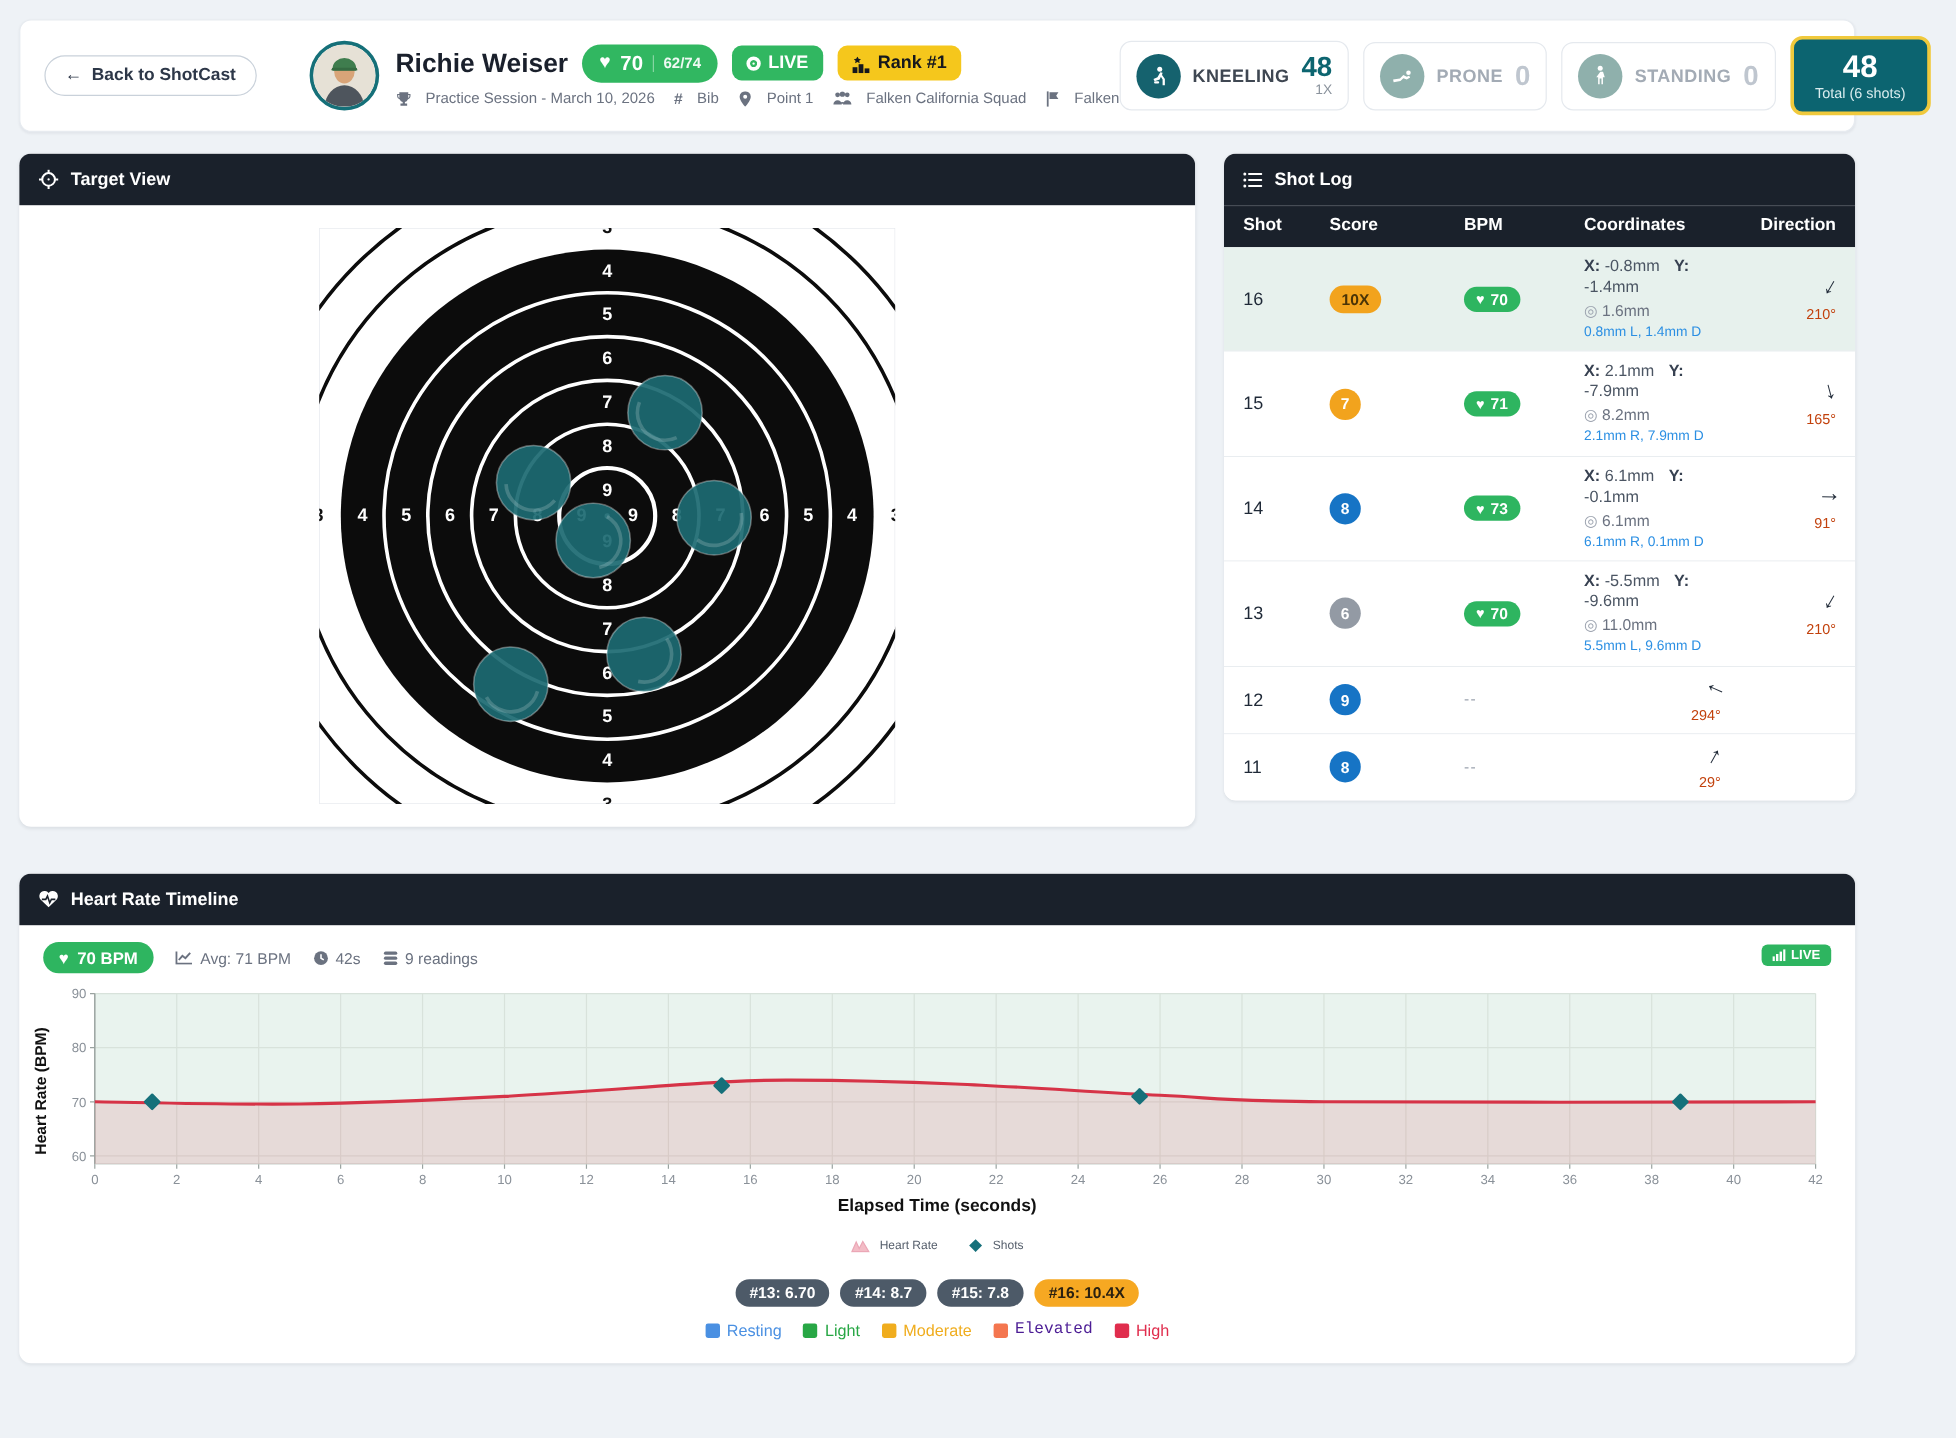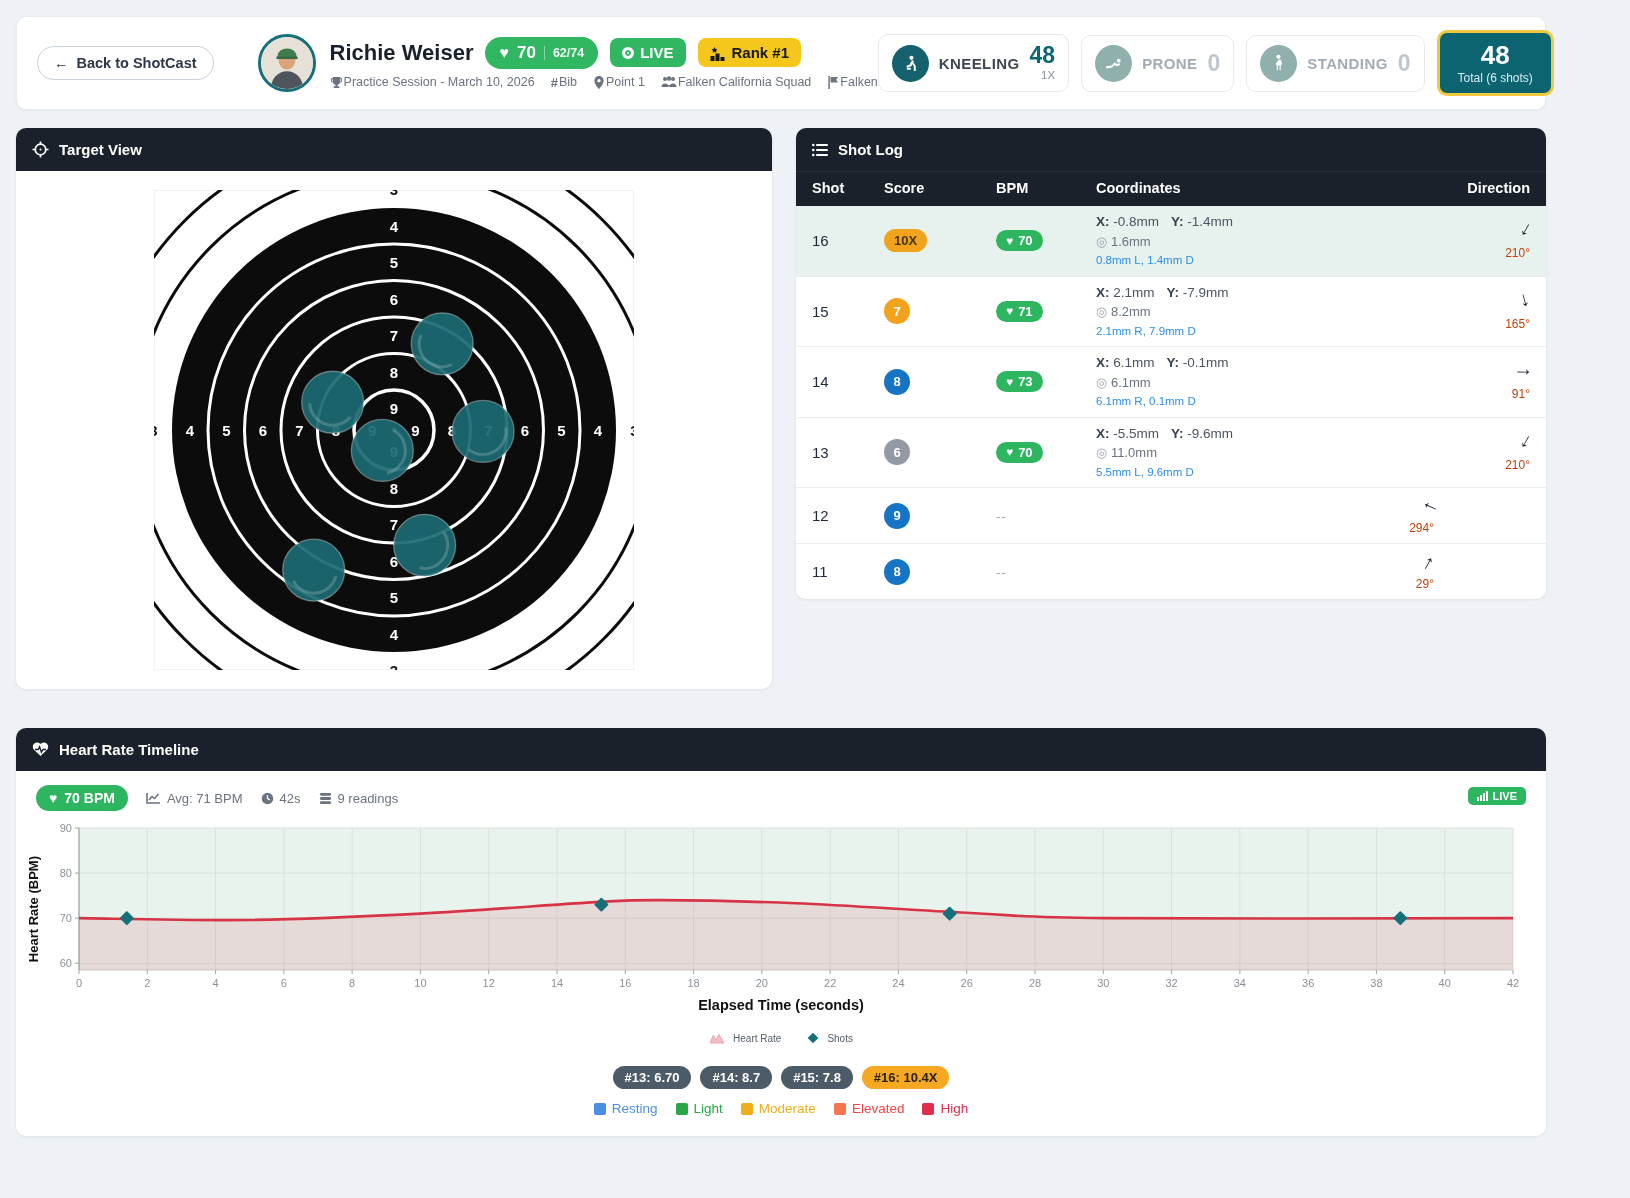--- a/index.html
+++ b/index.html
@@ -20,21 +20,21 @@
   .namecol { display:flex; flex-direction:column; gap:6px; }
   .namerow { display:flex; align-items:center; gap:12px; }
   .pname { font-size:22px; font-weight:bold; color:#1a202c; }
   .hrpill { display:flex; align-items:center; gap:8px; background:#31b761; color:#fff; border-radius:17px; padding:6px 14px; font-weight:bold; }
   .hrpill .bpm { font-size:17px; }
   .hrpill .rng { font-size:12.5px; font-weight:bold; opacity:.92; border-left:1px solid rgba(255,255,255,.45); padding-left:8px; }
   .livebadge { display:flex; align-items:center; gap:6px; background:#31b761; color:#fff; border-radius:8px; padding:6px 12px; font-size:15px; font-weight:bold; }
   .livedot { width:12px; height:12px; border:3px solid #fff; border-radius:50%; background:#fff; box-shadow:inset 0 0 0 2px #31b761; }
   .rankbadge { display:flex; align-items:flex-end; gap:7px; background:#f5c71c; color:#15181d; border-radius:8px; padding:6px 12px; font-size:15px; font-weight:bold; }
   .metarow { display:flex; align-items:center; gap:16px; font-size:12.5px; color:#6b7280; white-space:nowrap; }
-  .metait { display:flex; align-items:center; gap:1px; }
+  .metait { display:flex; align-items:center; gap:12px; }
   .metait svg, .metait .hashch { color:#6b7280; }
   .hashch { font-weight:bold; font-size:13px; }
   .hdr-right { margin-left:auto; display:flex; align-items:center; gap:12px; }
   .poscard { display:flex; align-items:center; gap:10px; border:1px solid #e5e9ee; border-radius:10px; padding:9px 13px; background:#fff; }
   .poscirc { width:37px; height:37px; border-radius:50%; display:flex; align-items:center; justify-content:center; flex:0 0 auto; }
   .poscirc.on { background:#15626e; }
   .poscirc.off { background:#8fb0ac; }
   .poslab { font-size:15px; font-weight:bold; letter-spacing:.4px; }
   .poscard.on .poslab { color:#3f4752; }
   .poscard.off .poslab { color:#a3abb5; }
@@ -42,21 +42,21 @@
   .posval { font-size:23px; font-weight:bold; }
   .poscard.on .posval { color:#0d6570; }
   .poscard.off .posval { color:#bfc6cf; }
   .possub { font-size:11.5px; color:#8a929c; margin-top:3px; }
   .totcard { background:#0c6470; border:3px solid #f0c93c; border-radius:10px; padding:8px 18px; text-align:center; color:#fff; }
   .totval { font-size:26px; font-weight:bold; line-height:1.1; }
   .totlab { font-size:12px; color:#d9ecee; margin-top:2px; white-space:nowrap; }
 
   
   .mainrow { display:flex; gap:24px; align-items:flex-start; }
-  .target-panel { width:756px; flex:0 0 auto; }
+  .target-panel { width:980px; flex:0 0 auto; }
   .target-body { min-height:518px; display:flex; justify-content:center; padding-top:19px; }
   .shotlog-panel { flex:1; }
 
   
   .slhead { background:#1a212b; color:#fff; display:grid; grid-template-columns:72px 112px 100px 1fr 96px; padding:8px 16px 10px; font-size:14.5px; font-weight:bold; border-top:1px solid rgba(255,255,255,.07); }
   .slhead .h-dir { text-align:right; }
   .slrow { display:grid; grid-template-columns:72px 112px 100px 1fr 96px; padding:8px 16px; align-items:center; border-bottom:1px solid #e9edf0; background:#fff; }
   .slrow:last-child { border-bottom:none; }
   .slrow.hl { background:#e7f1ed; }
   .c-shot { font-size:15px; color:#1f2937; }
@@ -575,21 +575,21 @@
         <span class="zoneit">
           <span class="zonesq" style="background: rgb(40, 167, 69);"></span>
           <span style="color: rgb(40, 167, 69);">Light</span>
         </span>
         <span class="zoneit">
           <span class="zonesq" style="background: rgb(240, 173, 30);"></span>
           <span style="color: rgb(240, 173, 30);">Moderate</span>
         </span>
         <span class="zoneit">
           <span class="zonesq" style="background: rgb(244, 118, 79);"></span>
-          <span style="color: #ef4444;">Elevated</span>
+          <span style="color: #4c1d95; font-family: Liberation Mono, monospace;">Elevated</span>
         </span>
         <span class="zoneit">
           <span class="zonesq" style="background: rgb(224, 45, 77);"></span>
           <span style="color: rgb(224, 45, 77);">High</span>
         </span>
       </div>
   </div>
 </div>
 
 </body></html>

